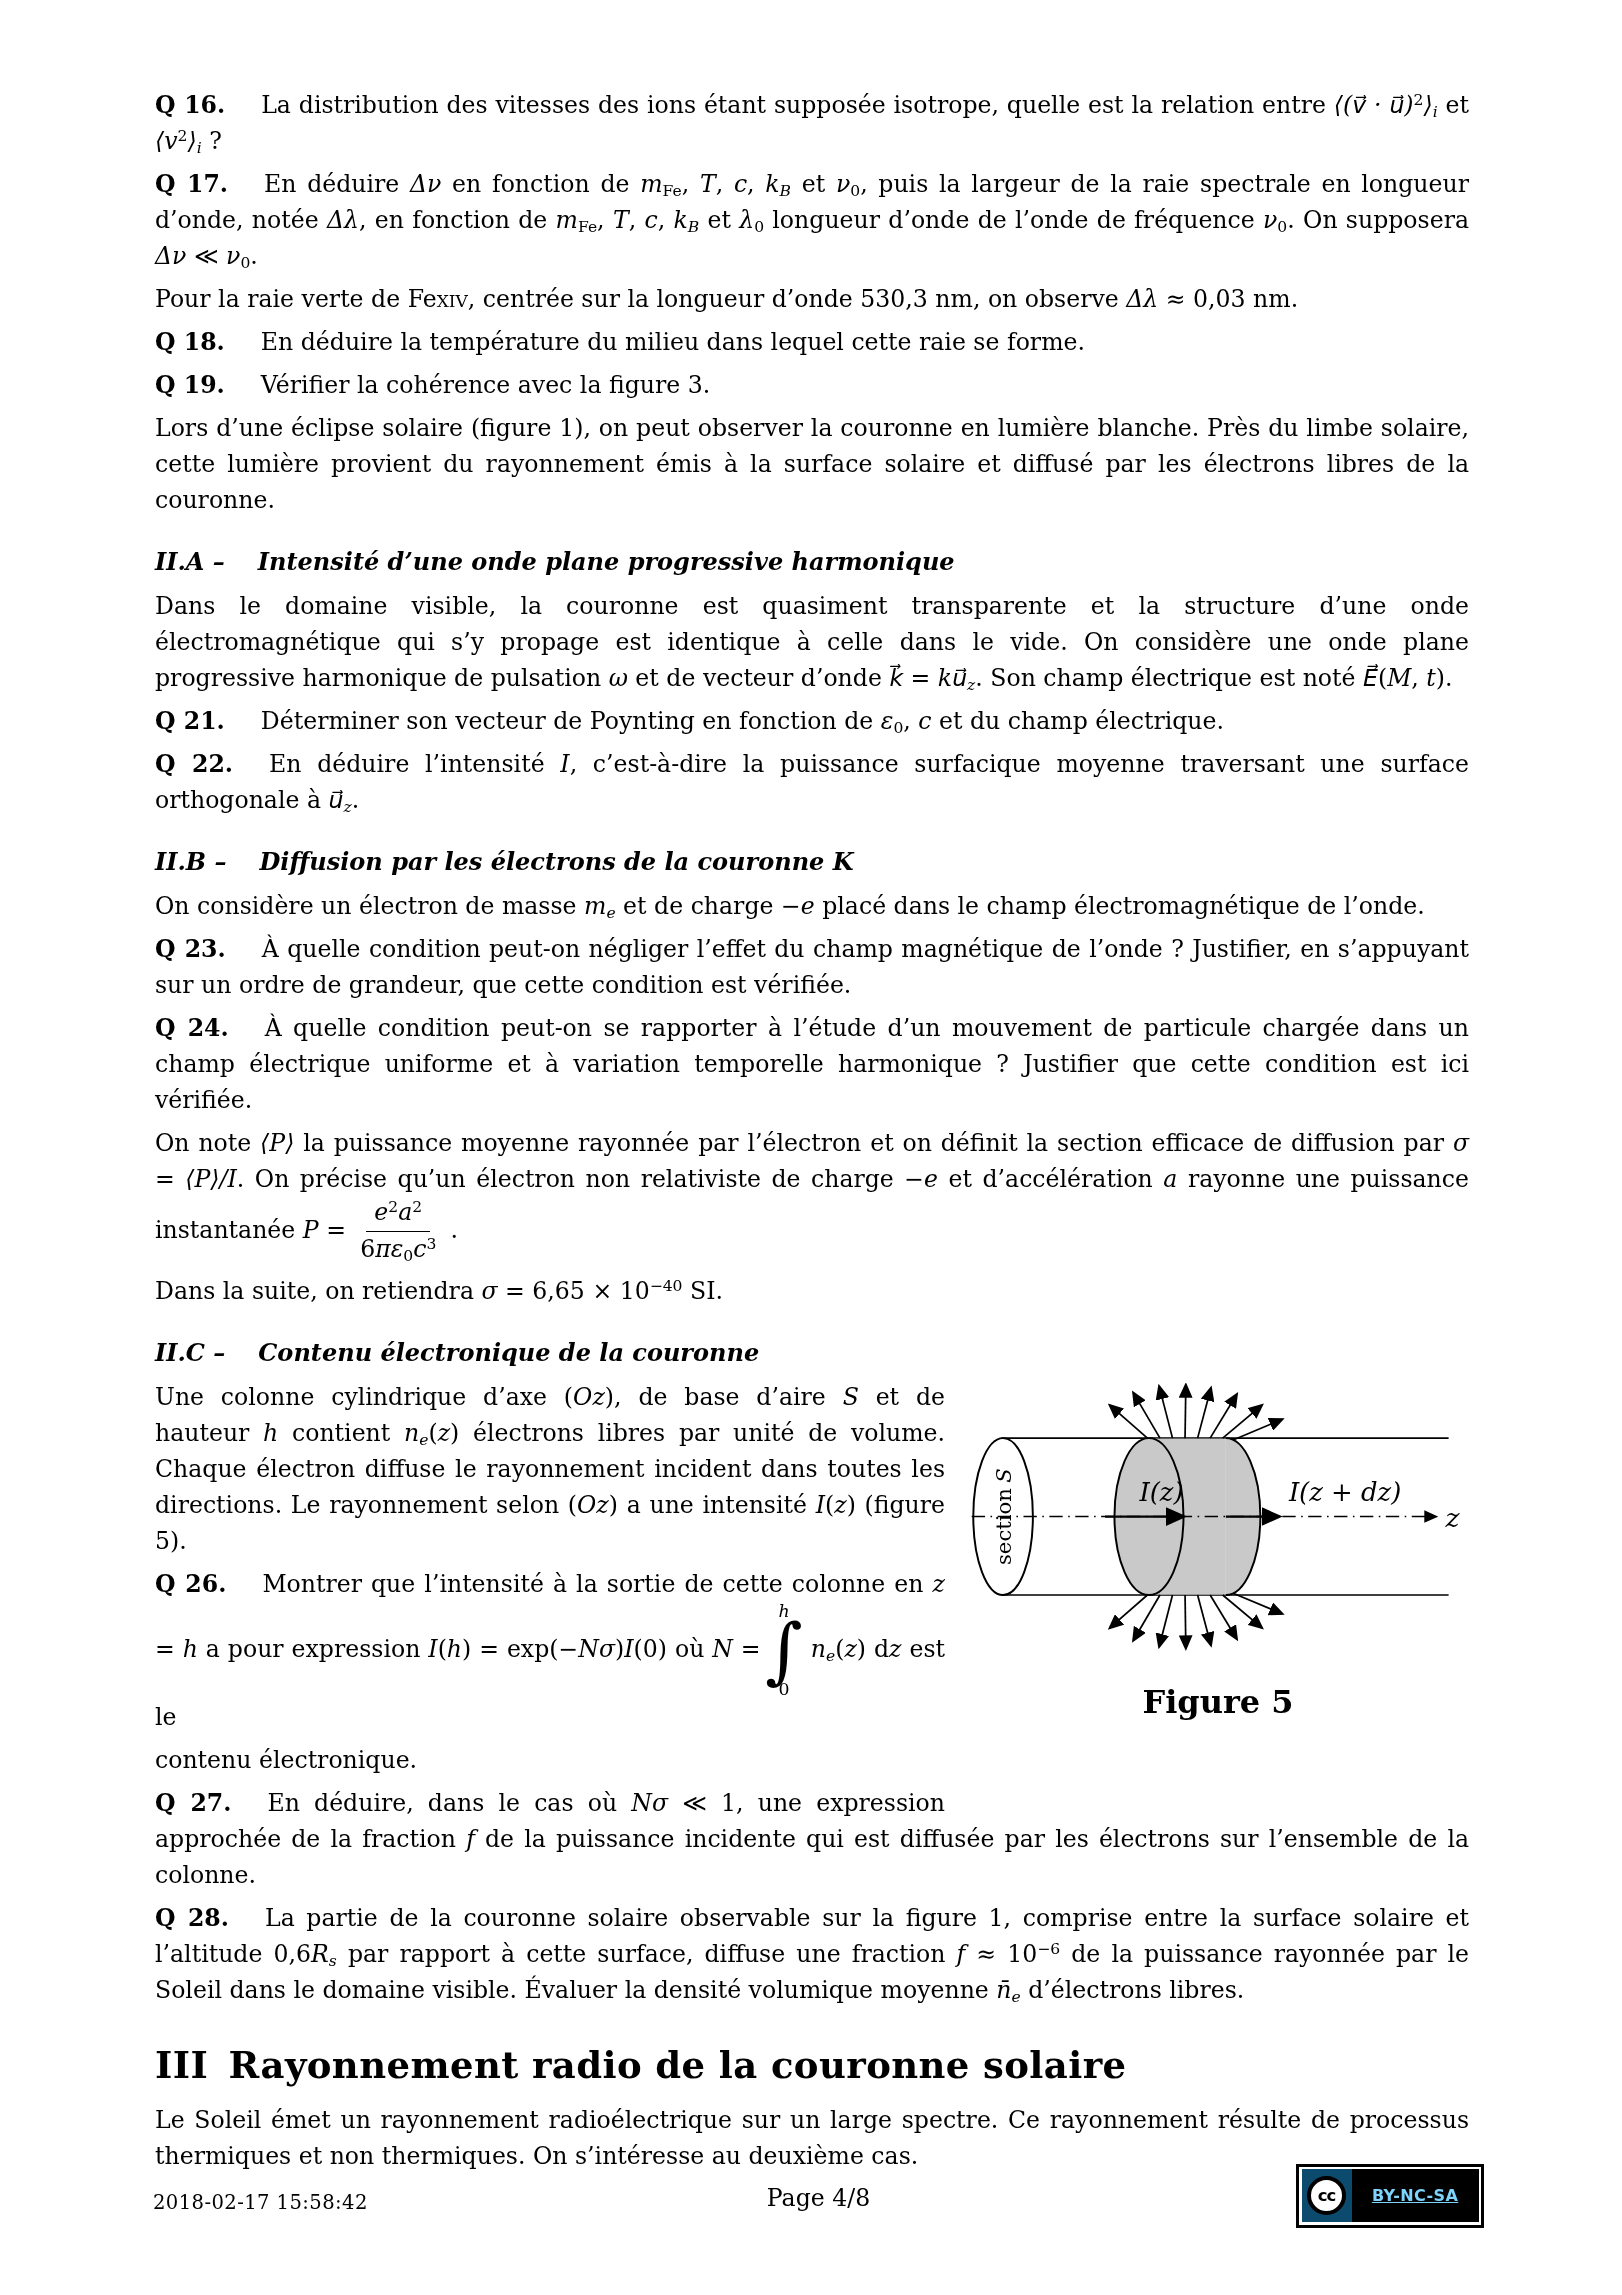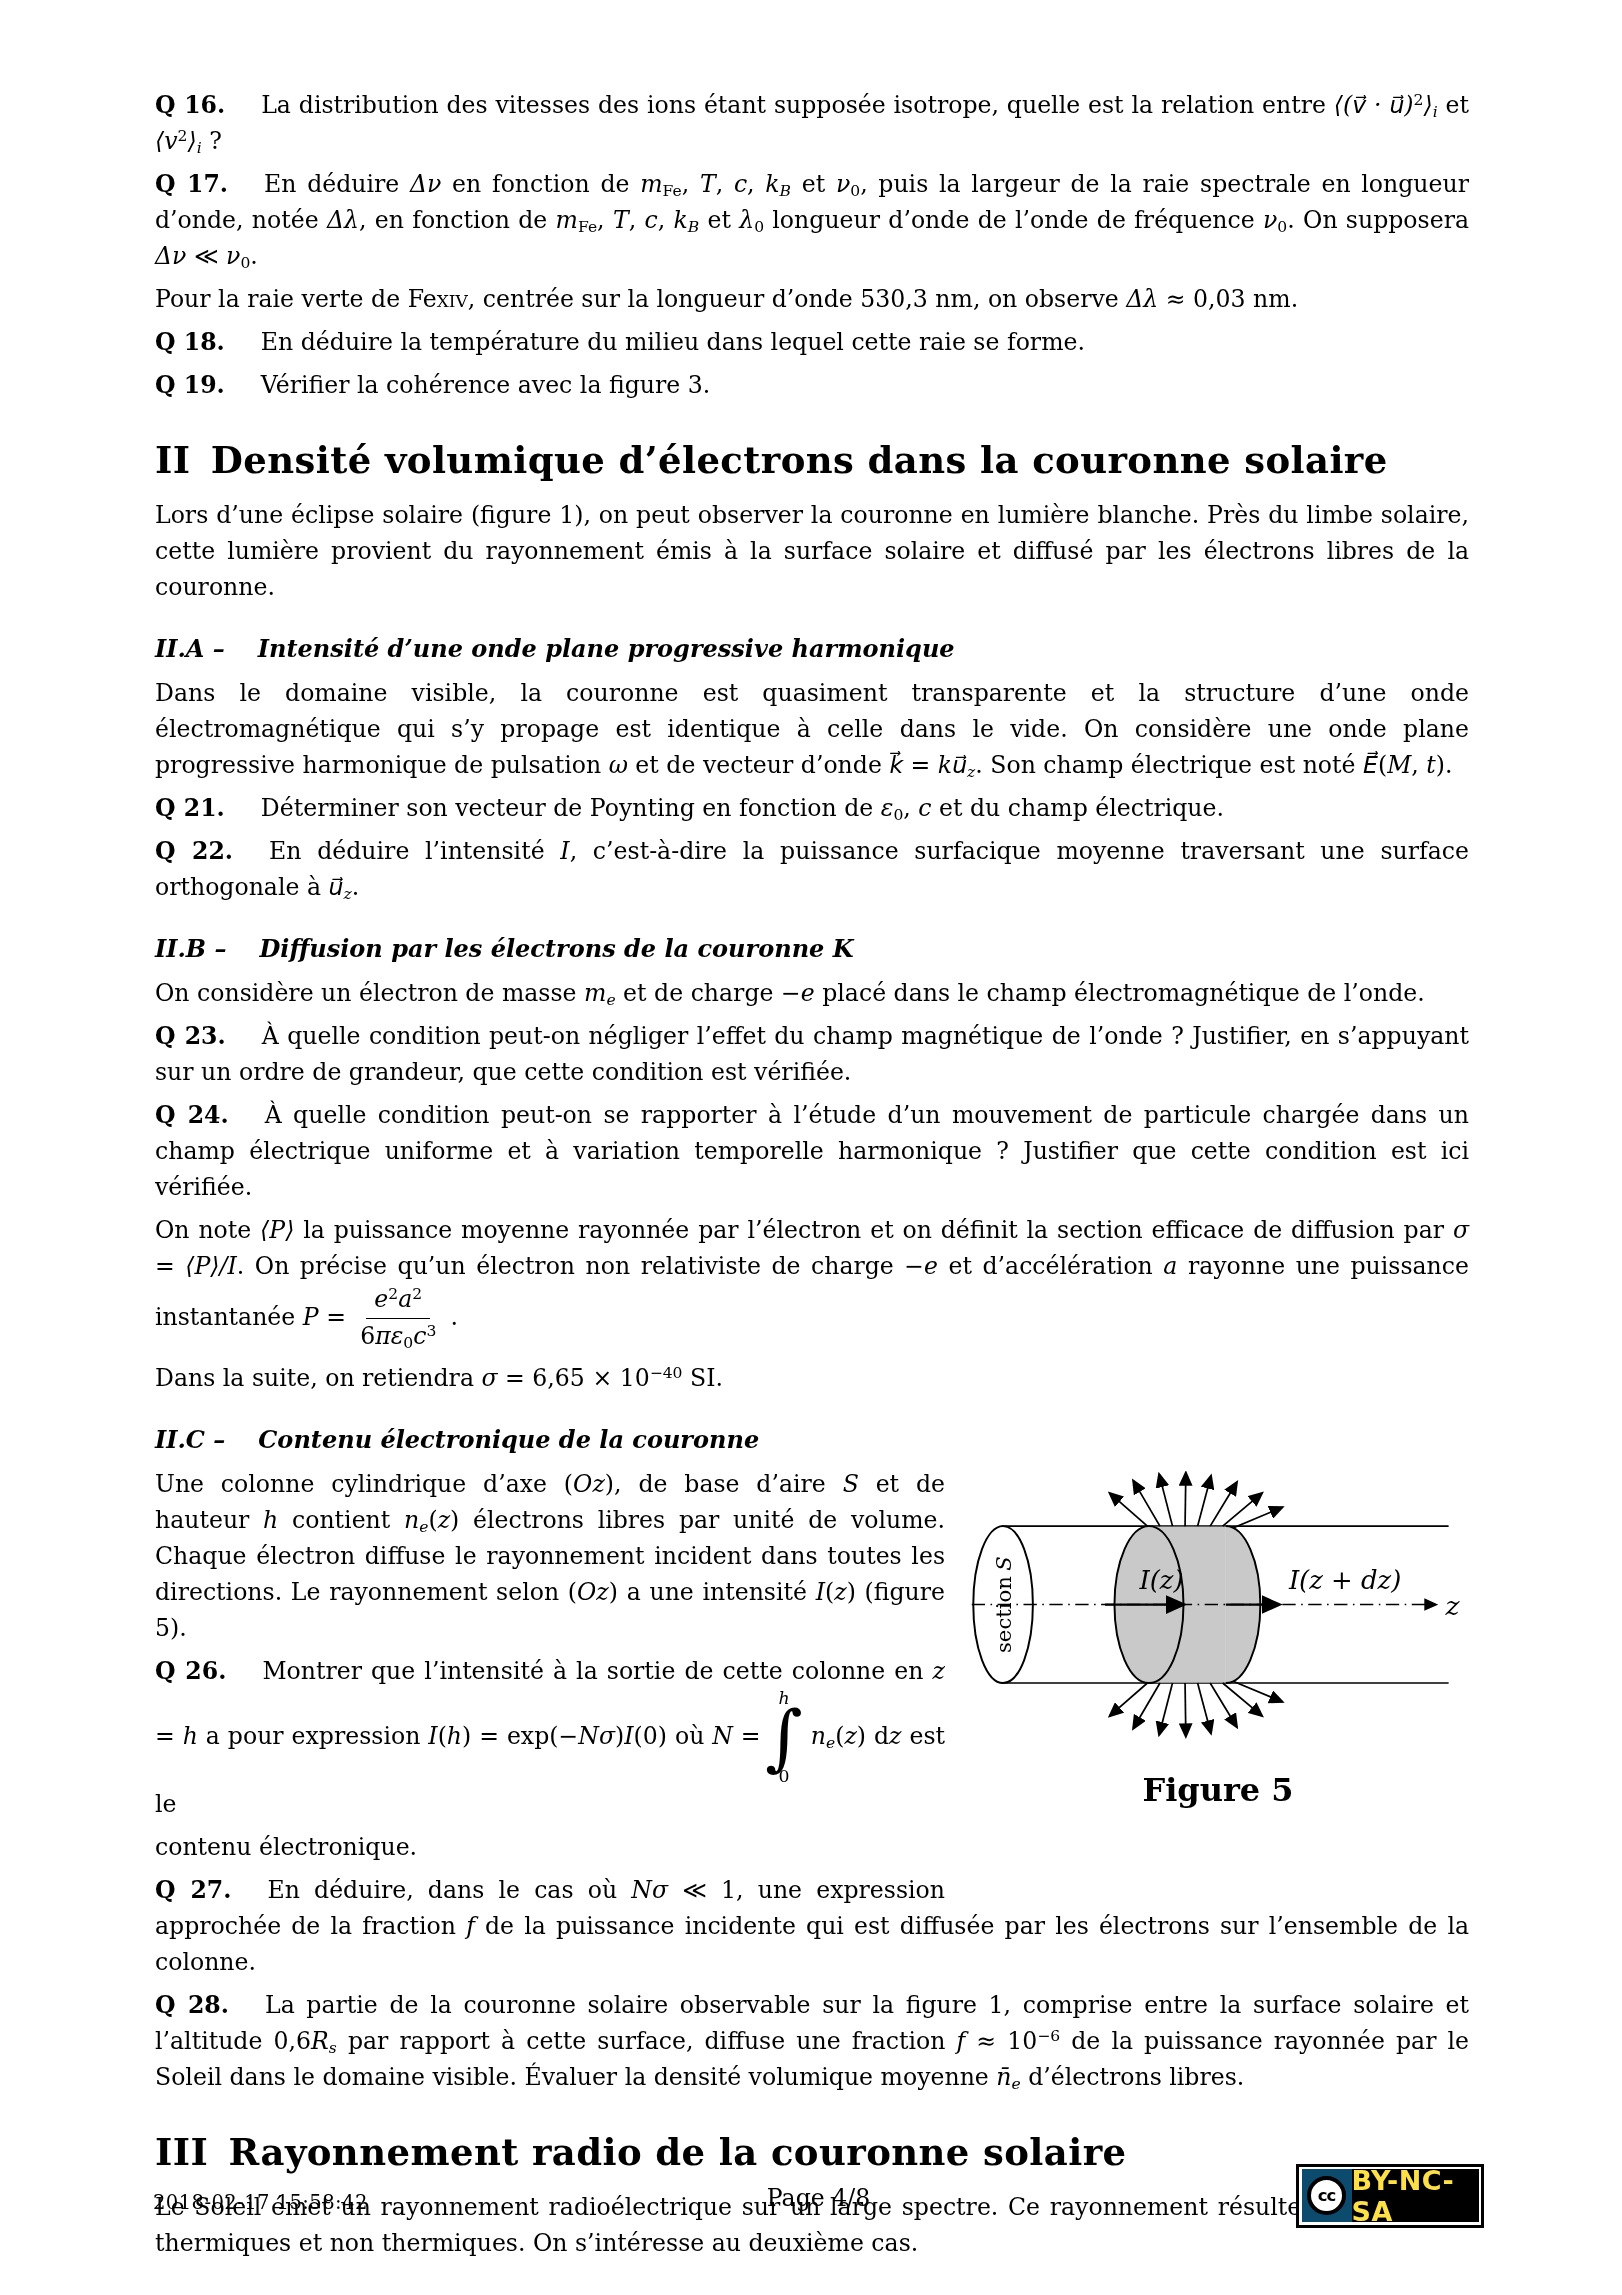--- a/index.html
+++ b/index.html
@@ -40,41 +40,40 @@
   .footer{position:absolute;left:153px;right:139px;top:2164px;height:72px;}
   .f-time{position:absolute;left:0;top:27px;font-size:19.6px;letter-spacing:0.4px;}
   .f-page{position:absolute;left:50%;top:20.4px;transform:translateX(-50%);font-size:23.6px;}
   .cc-badge{position:absolute;right:0;top:0;width:177px;height:53px;border:3.1px solid #000;
             background:#fff;padding:2.4px;display:flex;box-sizing:content-box;cursor:pointer;}
   .cc-left{width:50px;background:#0c4a6e;display:flex;align-items:center;justify-content:center;}
   .cc-circle{width:31px;height:31px;border-radius:50%;background:#fff;border:4.7px solid #000;
              display:flex;align-items:center;justify-content:center;
              font-family:"DejaVu Sans","Liberation Sans",sans-serif;
              font-weight:bold;font-size:16.5px;letter-spacing:-0.8px;line-height:1;}
-  .cc-right{flex:1;background:#000;color:#fde047;display:flex;align-items:center;justify-content:center;
+  .cc-right{flex:1;background:#000;color:#7dd3fc;display:flex;align-items:center;justify-content:center;
             font-family:"DejaVu Sans","Liberation Sans",sans-serif;
-            font-weight:bold;font-size:27px;letter-spacing:0.4px;}
+            font-weight:bold;font-size:16px;letter-spacing:0.4px;text-decoration:underline;}
 </style>
 </head>
 <body>
 
 <div class="page">
   <div class="main">
 
     <p class="q"><span class="qnum">Q 16.</span><span><span class="run">La distribution des vitesses des ions étant supposée isotrope, quelle est la relation entre </span><span class="run i">⟨(v⃗ · u⃗)</span><span class="run sup">2</span><span class="run i">⟩</span><span class="run sub">i</span><span class="run"> et </span><span class="run i">⟨v</span><span class="run sup">2</span><span class="run i">⟩</span><span class="run sub">i</span><span class="run"> ?</span></span></p>
 
     <p class="q"><span class="qnum">Q 17.</span><span><span class="run">En déduire </span><span class="run i">Δν</span><span class="run"> en fonction de </span><span class="run i">m</span><span class="run subu">Fe</span><span class="run">, </span><span class="run i">T</span><span class="run">, </span><span class="run i">c</span><span class="run">, </span><span class="run i">k</span><span class="run sub">B</span><span class="run"> et </span><span class="run i">ν</span><span class="run subu">0</span><span class="run">, puis la largeur de la raie spectrale en longueur d’onde, notée </span><span class="run i">Δλ</span><span class="run">, en fonction de </span><span class="run i">m</span><span class="run subu">Fe</span><span class="run">, </span><span class="run i">T</span><span class="run">, </span><span class="run i">c</span><span class="run">, </span><span class="run i">k</span><span class="run sub">B</span><span class="run"> et </span><span class="run i">λ</span><span class="run subu">0</span><span class="run"> longueur d’onde de l’onde de fréquence </span><span class="run i">ν</span><span class="run subu">0</span><span class="run">. On supposera </span><span class="run i">Δν</span><span class="run"> ≪ </span><span class="run i">ν</span><span class="run subu">0</span><span class="run">.</span></span></p>
 
     <p><span class="run">Pour la raie verte de Fe</span><span class="run sc">xiv</span><span class="run">, centrée sur la longueur d’onde 530,3 nm, on observe </span><span class="run i">Δλ</span><span class="run"> ≈ 0,03 nm.</span></p>
 
     <p class="q"><span class="qnum">Q 18.</span><span><span class="run">En déduire la température du milieu dans lequel cette raie se forme.</span></span></p>
 
     <p class="q"><span class="qnum">Q 19.</span><span><span class="run">Vérifier la cohérence avec la figure 3.</span></span></p>
 
-    <h1 class="sec"><span class="secnum">II</span><span>Densité volumique d’électrons dans la couronne solaire</span></h1>
 
     <p>Lors d’une éclipse solaire (figure 1), on peut observer la couronne en lumière blanche. Près du limbe solaire, cette lumière provient du rayonnement émis à la surface solaire et diffusé par les électrons libres de la couronne.</p>
 
     <h2 class="subsec"><span class="subnum">II.A –</span><span>Intensité d’une onde plane progressive harmonique</span></h2>
 
     <p><span class="run">Dans le domaine visible, la couronne est quasiment transparente et la structure d’une onde électromagnétique qui s’y propage est identique à celle dans le vide. On considère une onde plane progressive harmonique de pulsation </span><span class="run i">ω</span><span class="run"> et de vecteur d’onde </span><span class="run i">k⃗</span><span class="run"> = </span><span class="run i">ku⃗</span><span class="run sub">z</span><span class="run">. Son champ électrique est noté </span><span class="run i">E⃗</span><span class="run">(</span><span class="run i">M</span><span class="run">, </span><span class="run i">t</span><span class="run">).</span></p>
 
 
     <p class="q"><span class="qnum">Q 21.</span><span><span class="run">Déterminer son vecteur de Poynting en fonction de </span><span class="run i">ε</span><span class="run subu">0</span><span class="run">, </span><span class="run i">c</span><span class="run"> et du champ électrique.</span></span></p>
 

